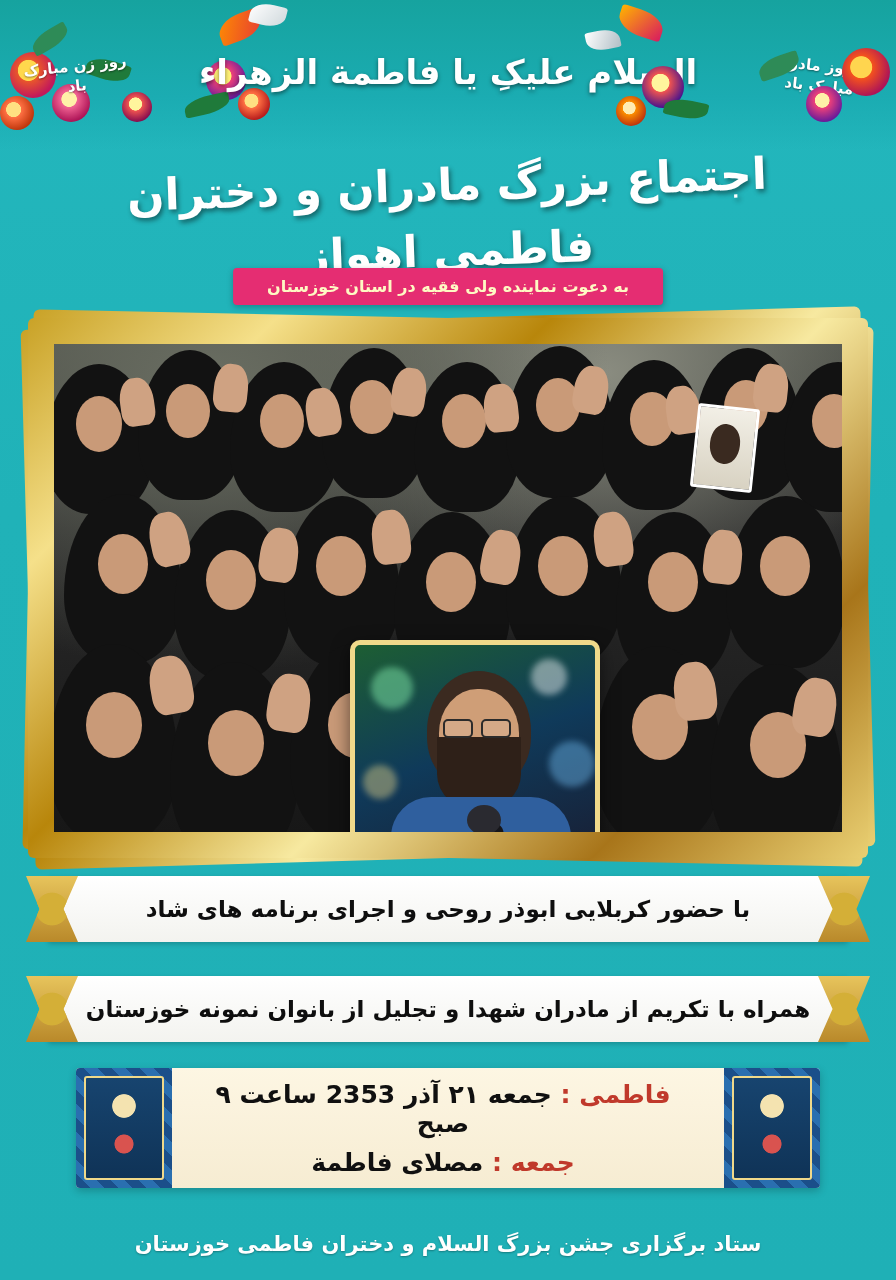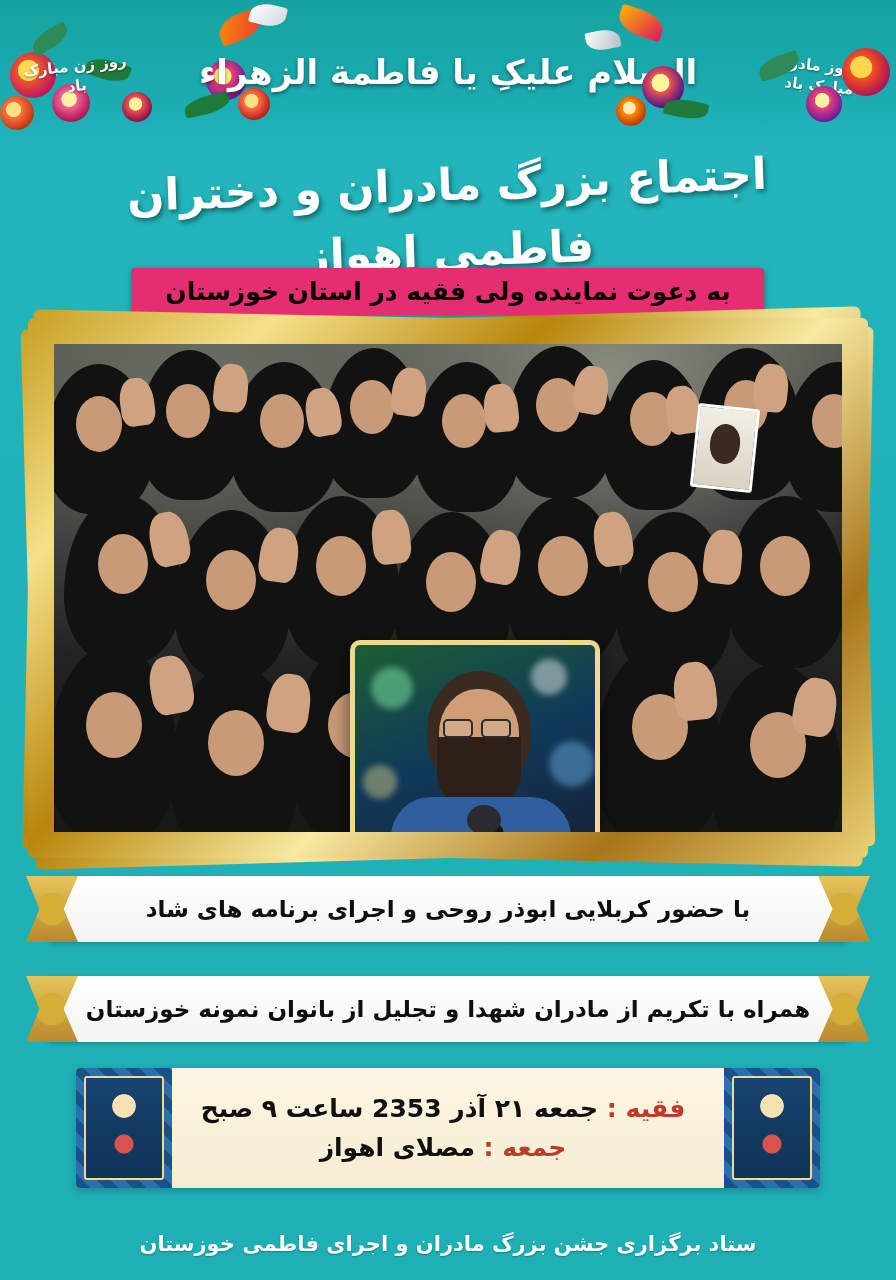--- a/index.html
+++ b/index.html
@@ -67,22 +67,22 @@
     line-height: 1.5;
     text-shadow: 2px 3px 5px rgba(0,0,0,.45);
     padding: 0 60px;
     transform: rotate(-2deg);
   }
 
   
   .subtitle-ribbon {
     position: absolute; top: 268px; left: 50%; transform: translateX(-50%);
     background: #e52d72;
-    color: #000000;
-    font-size: 25px; font-weight: bold;
+    color: #fef9c3;
+    font-size: 16px; font-weight: bold;
     padding: 9px 34px;
     border-radius: 4px;
     box-shadow: 0 2px 6px rgba(0,0,0,.25);
     white-space: nowrap;
   }
 
   
   .photo-wrap {
     position: absolute; top: 318px; left: 28px;
     width: 840px; height: 540px;
@@ -368,24 +368,24 @@
 
   <div class="info-panel">
     <span class="tile left">
         <span class="tile-inner"></span>
       </span>
     <span class="tile right">
         <span class="tile-inner"></span>
       </span>
 
     <div class="info-row">
-      <span class="label">فقیه :</span>
+      <span class="label">فاطمی :</span>
       <span>جمعه ۲۱ آذر 2353 ساعت ۹ صبح</span>
     </div>
     <div class="info-row">
       <span class="label">جمعه :</span>
-      <span>مصلای اهواز</span>
-    </div>
-  </div>
-
-  <div class="footer">ستاد برگزاری جشن بزرگ مادران و اجرای فاطمی خوزستان</div>
+      <span>مصلای فاطمة</span>
+    </div>
+  </div>
+
+  <div class="footer">ستاد برگزاری جشن بزرگ السلام و دختران فاطمی خوزستان</div>
 
 </div>
 
 </body></html>

